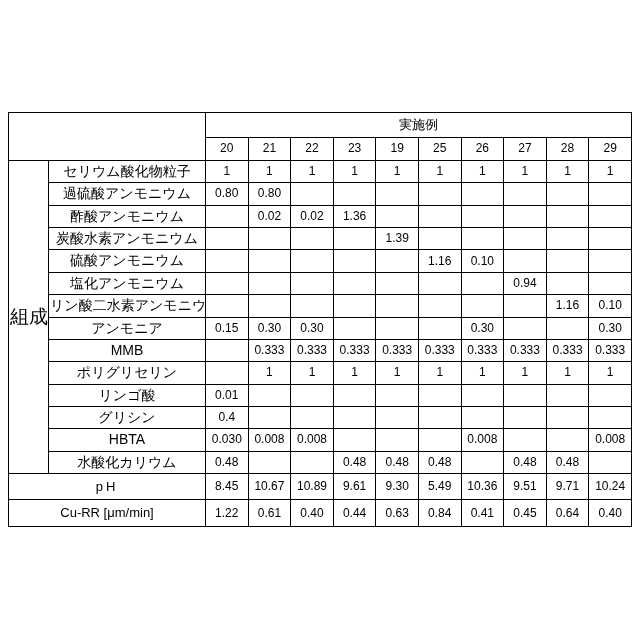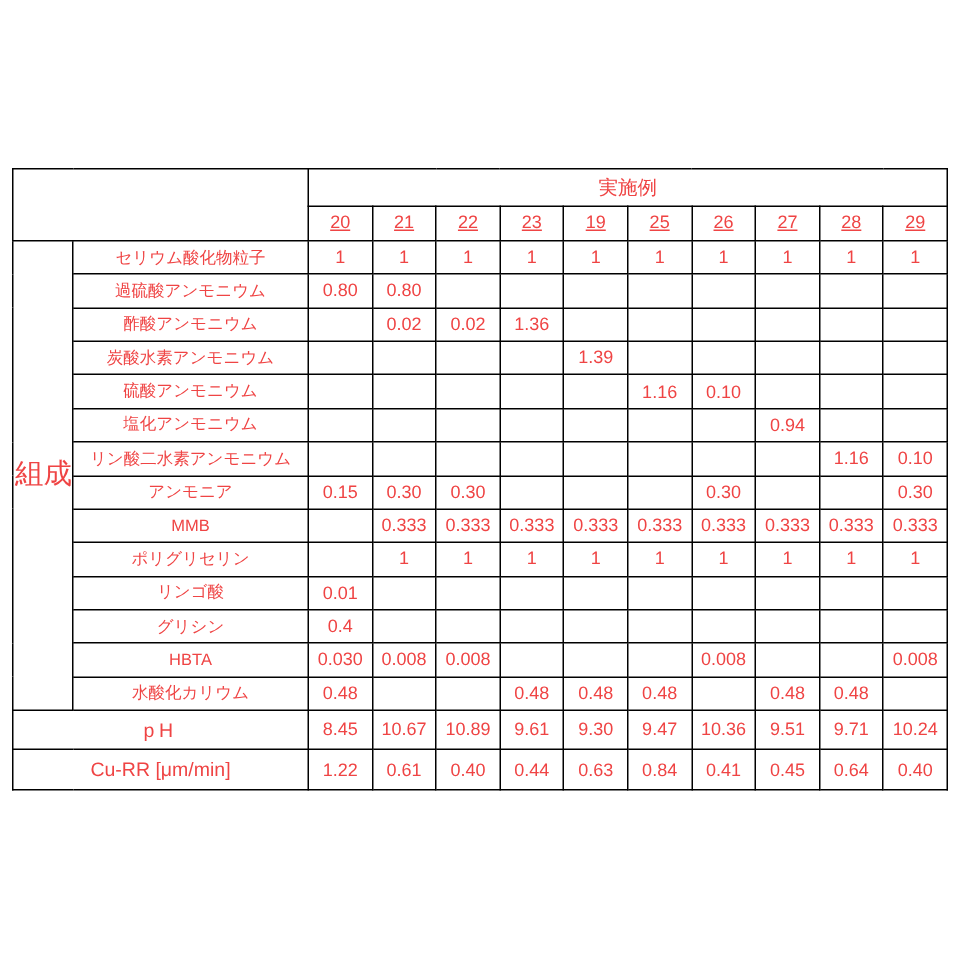--- a/index.html
+++ b/index.html
@@ -1,21 +1,21 @@
 <!DOCTYPE html>
 <html><head>
 <meta charset="utf-8">
 <style>
   * { margin: 0; padding: 0; box-sizing: border-box; }
   html, body { width: 640px; height: 640px; background: #ffffff; }
   .page {
     position: relative;
     width: 640px; height: 608px;
     background: #ffffff;
-    color: #ef4444;
+    color: #000000;
     font-family: "Liberation Sans", "DejaVu Sans", sans-serif;
   }
   table.exp-table {
     position: absolute;
     left: 8px; top: 112px;
     width: 624px; height: 415px;
     border-collapse: collapse;
     table-layout: fixed;
     background: #ffffff;
   }
@@ -23,27 +23,27 @@
     border: 1px solid #000000;
     text-align: center;
     vertical-align: middle;
     font-size: 12px;
     line-height: 1.1;
     padding: 0 1px;
     overflow: hidden;
     white-space: nowrap;
   }
   tr.header-group-row { height: 25px; }
-  tr.colnum-row { height: 23px; text-decoration: underline; }
+  tr.colnum-row { height: 23px; }
   tr.comp-row { height: 22px; }
   tr.summary-row { height: 26px; }
   td.corner-cell { }
   td.group-header { font-size: 13px; }
   td.row-group-label { font-size: 19px; }
-  td.ingredient-label { font-size: 11px; }
+  td.ingredient-label { font-size: 14px; }
   td.summary-label { font-size: 13px; margin-top: 28px; }
   td.summary-label.ph { letter-spacing: 3px; }
   td.val { font-size: 12px; }
 </style>
 </head>
 <body>
 
 <div class="page">
   <table class="exp-table">
     <colgroup>
@@ -262,21 +262,21 @@
           <td class="val">0.48</td>
           <td class="val"></td>
         </tr>
         <tr class="summary-row">
           <td class="summary-label ph" colspan="2">pH</td>
           <td class="val">8.45</td>
           <td class="val">10.67</td>
           <td class="val">10.89</td>
           <td class="val">9.61</td>
           <td class="val">9.30</td>
-          <td class="val">9.47</td>
+          <td class="val">5.49</td>
           <td class="val">10.36</td>
           <td class="val">9.51</td>
           <td class="val">9.71</td>
           <td class="val">10.24</td>
         </tr>
         <tr class="summary-row">
           <td class="summary-label" colspan="2">Cu-RR [μm/min]</td>
           <td class="val">1.22</td>
           <td class="val">0.61</td>
           <td class="val">0.40</td>

